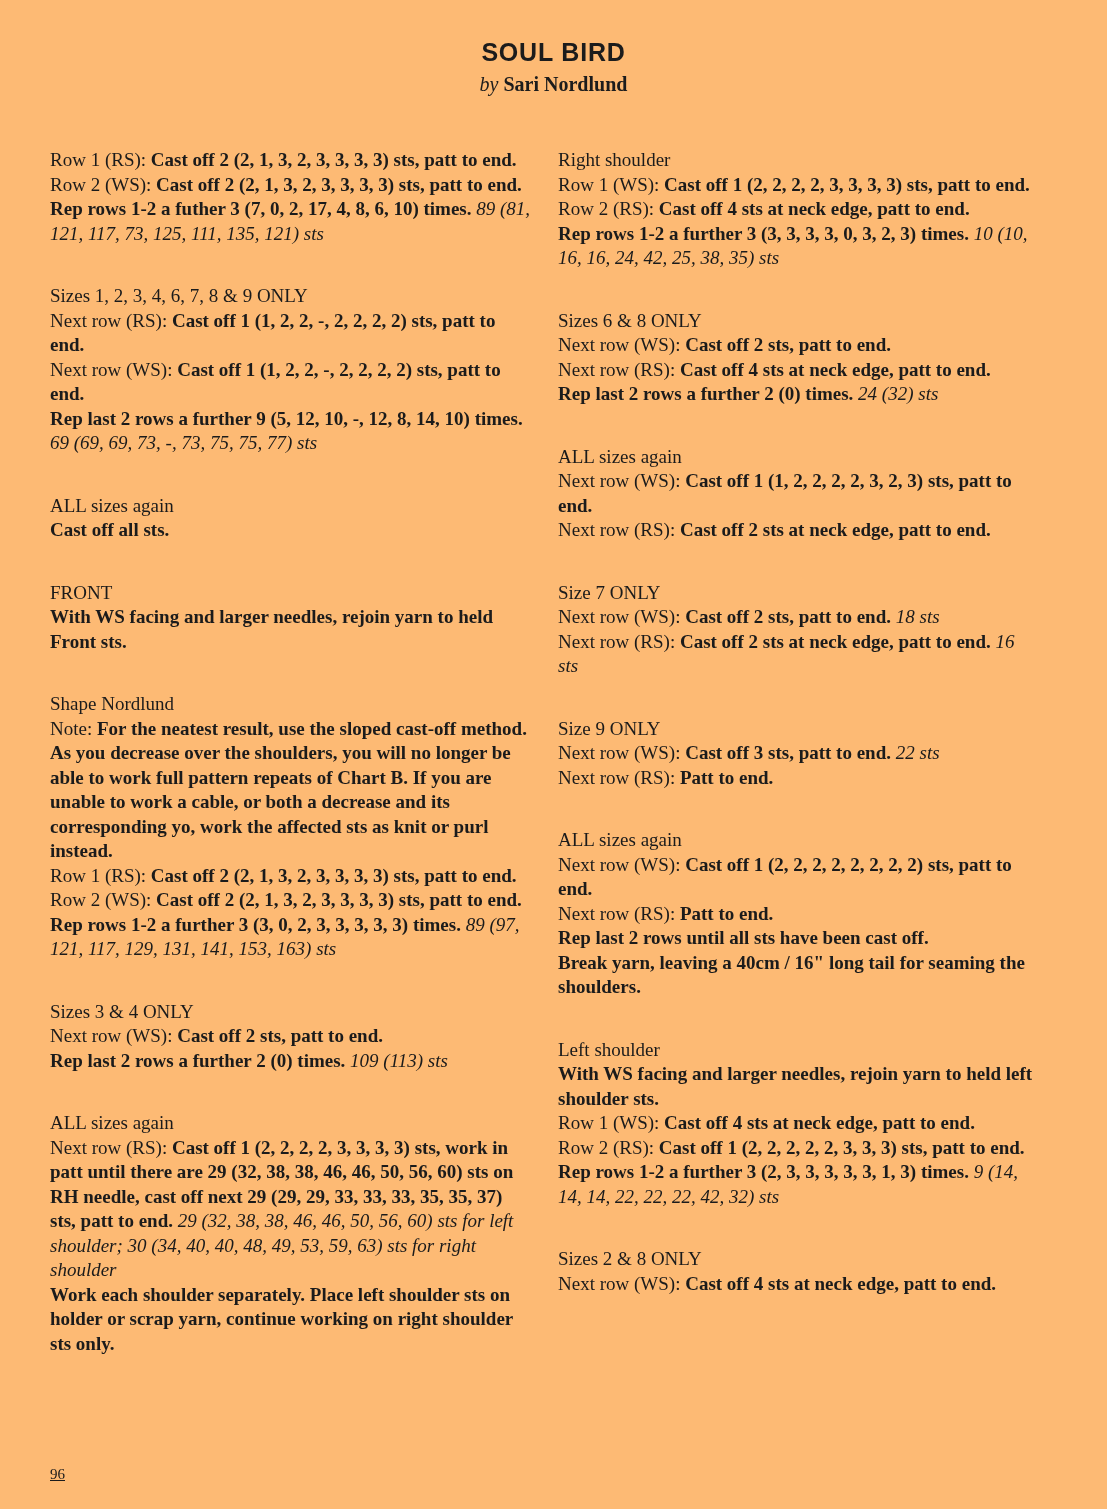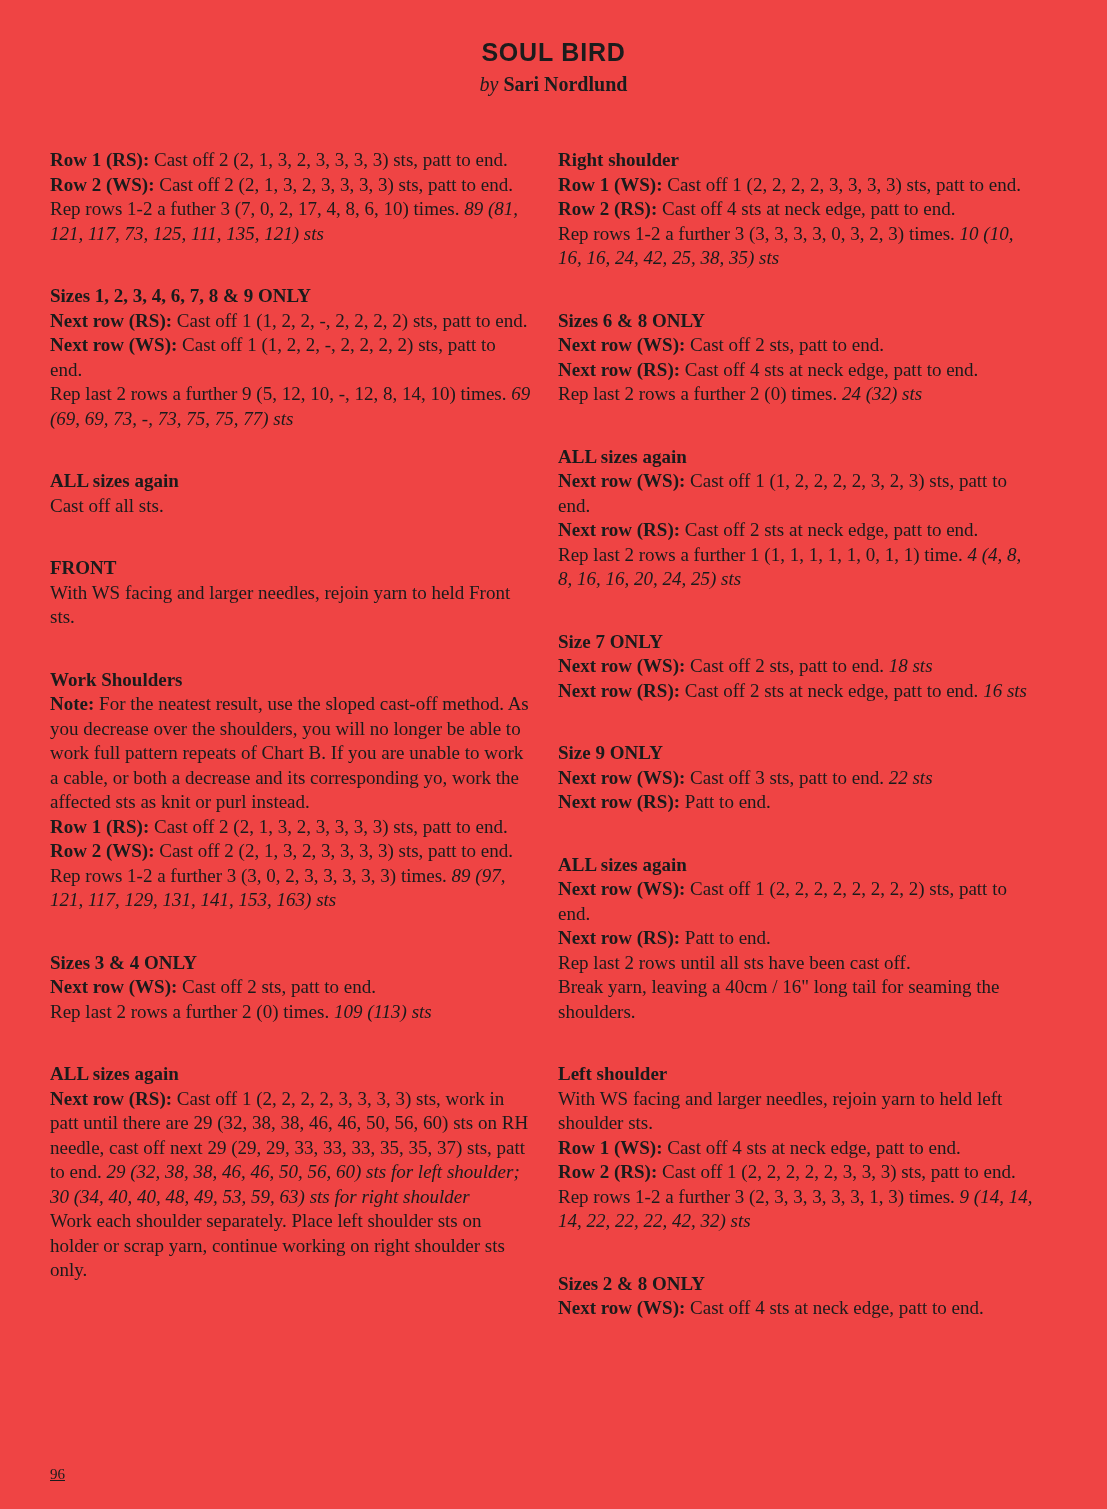--- a/index.html
+++ b/index.html
@@ -2,21 +2,21 @@
 <html><head>
 <meta charset="utf-8">
 <style>
   * { margin: 0; padding: 0; box-sizing: border-box; }
   html, body { background: #ffffff; }
   body { font-family: "Liberation Serif", serif; color: #1b1b1b; }
   .page {
     position: relative;
     width: 1107px;
     height: 1509px;
-    background: #ef4444;
+    background: #fdba74;
     padding: 38px 50px 0 50px;
     overflow: hidden;
   }
   .page-header { text-align: center; }
   .page-title {
     font-family: "Liberation Sans", sans-serif;
     font-weight: 700;
     font-size: 25px;
     letter-spacing: 0.8px;
     color: #1c1c1c;
@@ -35,23 +35,23 @@
   }
   .col {
     flex: 0 0 481px;
     width: 481px;
     font-size: 19px;
     line-height: 24.5px;
     text-align: left;
   }
   .para { margin: 0; }
   .para.gap { margin-top: 38px; }
-  .b { font-weight: 700; }
+  .b { font-weight: 400; }
   .i { font-style: italic; }
-  .n { font-style: normal; }
+  .n { font-style: normal; font-weight: bold; }
   .page-footer {
     position: absolute;
     left: 50px;
     bottom: 26px;
     font-size: 15px;
     color: #1b1b1b;
     text-decoration: underline;
   }
 </style>
 </head>
@@ -73,21 +73,21 @@
         <p class="para"><span class="b">Row 2 (WS):</span><span class="n"> Cast off 2 (2, 1, 3, 2, 3, 3, 3, 3) sts, patt to end.</span></p>
         <p class="para"><span class="n">Rep rows 1-2 a futher 3 (7, 0, 2, 17, 4, 8, 6, 10) times. </span><span class="i">89 (81, 121, 117, 73, 125, 111, 135, 121) sts</span></p>
         <p class="para gap"><span class="b">Sizes 1, 2, 3, 4, 6, 7, 8 &amp; 9 ONLY</span></p>
         <p class="para"><span class="b">Next row (RS):</span><span class="n"> Cast off 1 (1, 2, 2, -, 2, 2, 2, 2) sts, patt to end.</span></p>
         <p class="para"><span class="b">Next row (WS):</span><span class="n"> Cast off 1 (1, 2, 2, -, 2, 2, 2, 2) sts, patt to end.</span></p>
         <p class="para"><span class="n">Rep last 2 rows a further 9 (5, 12, 10, -, 12, 8, 14, 10) times. </span><span class="i">69 (69, 69, 73, -, 73, 75, 75, 77) sts</span></p>
         <p class="para gap"><span class="b">ALL sizes again</span></p>
         <p class="para"><span class="n">Cast off all sts.</span></p>
         <p class="para gap"><span class="b">FRONT</span></p>
         <p class="para"><span class="n">With WS facing and larger needles, rejoin yarn to held Front sts.</span></p>
-        <p class="para gap"><span class="b">Work Shoulders</span></p>
+        <p class="para gap"><span class="b">Shape Nordlund</span></p>
         <p class="para"><span class="b">Note:</span><span class="n"> For the neatest result, use the sloped cast-off method. As you decrease over the shoulders, you will no longer be able to work full pattern repeats of Chart B. If you are unable to work a cable, or both a decrease and its corresponding yo, work the affected sts as knit or purl instead.</span></p>
         <p class="para"><span class="b">Row 1 (RS):</span><span class="n"> Cast off 2 (2, 1, 3, 2, 3, 3, 3, 3) sts, patt to end.</span></p>
         <p class="para"><span class="b">Row 2 (WS):</span><span class="n"> Cast off 2 (2, 1, 3, 2, 3, 3, 3, 3) sts, patt to end.</span></p>
         <p class="para"><span class="n">Rep rows 1-2 a further 3 (3, 0, 2, 3, 3, 3, 3, 3) times. </span><span class="i">89 (97, 121, 117, 129, 131, 141, 153, 163) sts</span></p>
         <p class="para gap"><span class="b">Sizes 3 &amp; 4 ONLY</span></p>
         <p class="para"><span class="b">Next row (WS):</span><span class="n"> Cast off 2 sts, patt to end.</span></p>
         <p class="para"><span class="n">Rep last 2 rows a further 2 (0) times. </span><span class="i">109 (113) sts</span></p>
         <p class="para gap"><span class="b">ALL sizes again</span></p>
         <p class="para"><span class="b">Next row (RS):</span><span class="n"> Cast off 1 (2, 2, 2, 2, 3, 3, 3, 3) sts, work in patt until there are 29 (32, 38, 38, 46, 46, 50, 56, 60) sts on RH needle, cast off next 29 (29, 29, 33, 33, 33, 35, 35, 37) sts, patt to end. </span><span class="i">29 (32, 38, 38, 46, 46, 50, 56, 60) sts for left shoulder; 30 (34, 40, 40, 48, 49, 53, 59, 63) sts for right shoulder</span></p>
         <p class="para"><span class="n">Work each shoulder separately. Place left shoulder sts on holder or scrap yarn, continue working on right shoulder sts only.</span></p>
@@ -97,21 +97,20 @@
         <p class="para"><span class="b">Row 1 (WS):</span><span class="n"> Cast off 1 (2, 2, 2, 2, 3, 3, 3, 3) sts, patt to end.</span></p>
         <p class="para"><span class="b">Row 2 (RS):</span><span class="n"> Cast off 4 sts at neck edge, patt to end.</span></p>
         <p class="para"><span class="n">Rep rows 1-2 a further 3 (3, 3, 3, 3, 0, 3, 2, 3) times. </span><span class="i">10 (10, 16, 16, 24, 42, 25, 38, 35) sts</span></p>
         <p class="para gap"><span class="b">Sizes 6 &amp; 8 ONLY</span></p>
         <p class="para"><span class="b">Next row (WS):</span><span class="n"> Cast off 2 sts, patt to end.</span></p>
         <p class="para"><span class="b">Next row (RS):</span><span class="n"> Cast off 4 sts at neck edge, patt to end.</span></p>
         <p class="para"><span class="n">Rep last 2 rows a further 2 (0) times. </span><span class="i">24 (32) sts</span></p>
         <p class="para gap"><span class="b">ALL sizes again</span></p>
         <p class="para"><span class="b">Next row (WS):</span><span class="n"> Cast off 1 (1, 2, 2, 2, 2, 3, 2, 3) sts, patt to end.</span></p>
         <p class="para"><span class="b">Next row (RS):</span><span class="n"> Cast off 2 sts at neck edge, patt to end.</span></p>
-        <p class="para"><span class="n">Rep last 2 rows a further 1 (1, 1, 1, 1, 1, 0, 1, 1) time. </span><span class="i">4 (4, 8, 8, 16, 16, 20, 24, 25) sts</span></p>
         <p class="para gap"><span class="b">Size 7 ONLY</span></p>
         <p class="para"><span class="b">Next row (WS):</span><span class="n"> Cast off 2 sts, patt to end. </span><span class="i">18 sts</span></p>
         <p class="para"><span class="b">Next row (RS):</span><span class="n"> Cast off 2 sts at neck edge, patt to end. </span><span class="i">16 sts</span></p>
         <p class="para gap"><span class="b">Size 9 ONLY</span></p>
         <p class="para"><span class="b">Next row (WS):</span><span class="n"> Cast off 3 sts, patt to end. </span><span class="i">22 sts</span></p>
         <p class="para"><span class="b">Next row (RS):</span><span class="n"> Patt to end.</span></p>
         <p class="para gap"><span class="b">ALL sizes again</span></p>
         <p class="para"><span class="b">Next row (WS):</span><span class="n"> Cast off 1 (2, 2, 2, 2, 2, 2, 2, 2) sts, patt to end.</span></p>
         <p class="para"><span class="b">Next row (RS):</span><span class="n"> Patt to end.</span></p>
         <p class="para"><span class="n">Rep last 2 rows until all sts have been cast off.</span></p>

